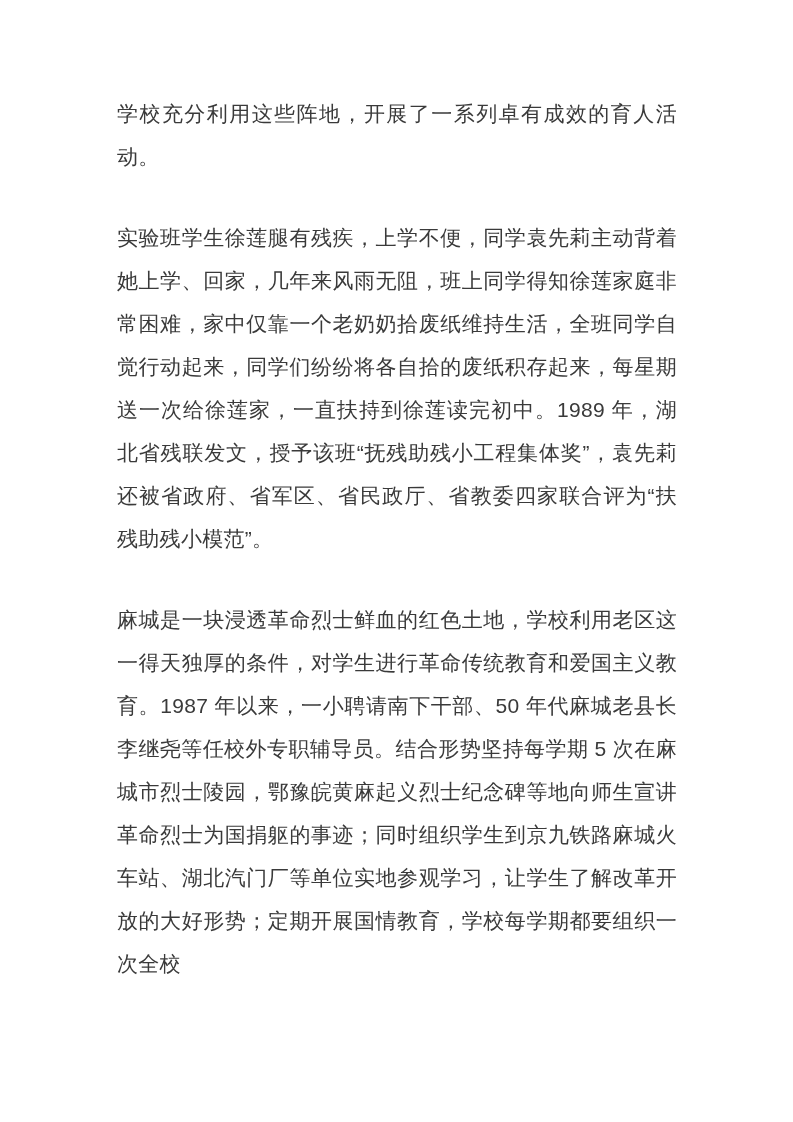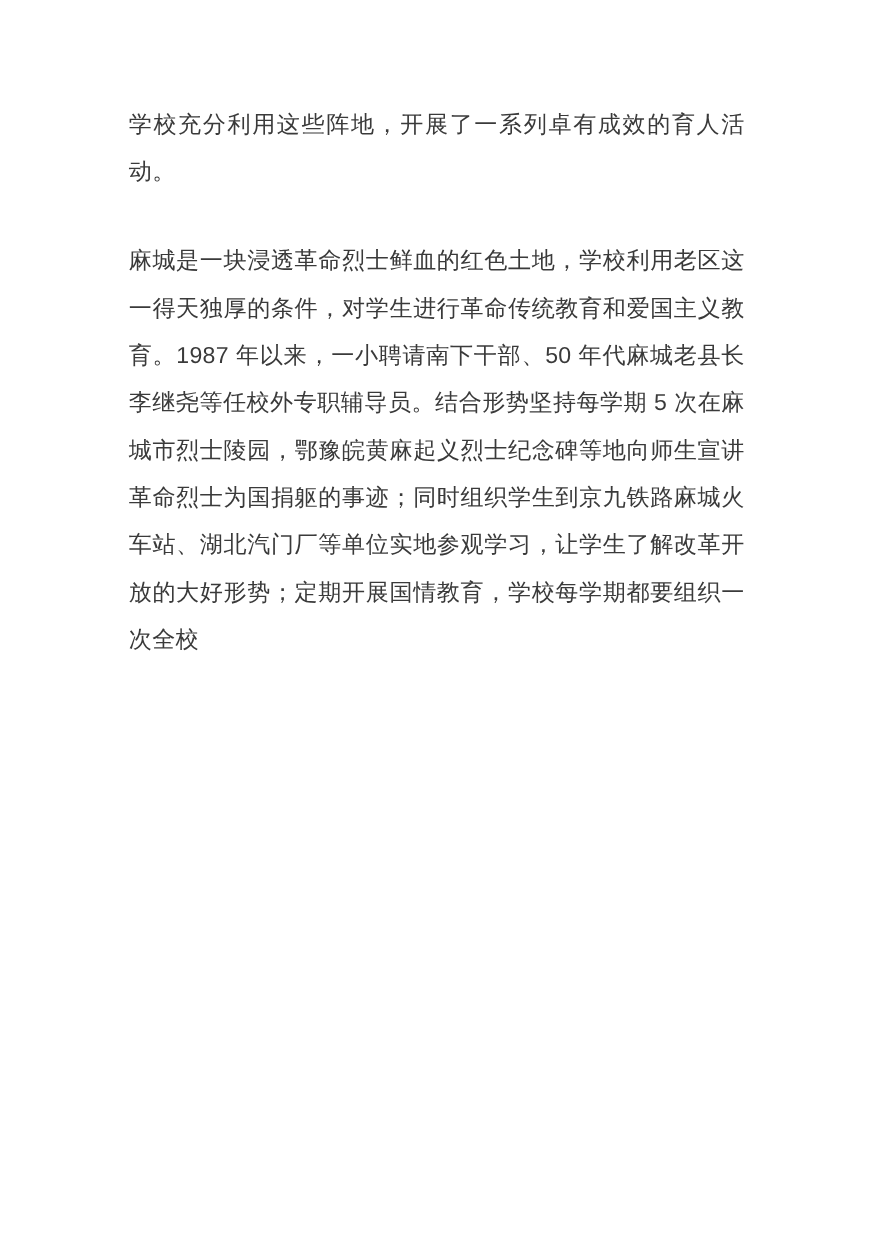--- a/index.html
+++ b/index.html
@@ -32,14 +32,15 @@
   }
   .para:last-child {
     margin-bottom: 0;
   }
 </style>
 </head>
 <body>
 
 <div class="page">
   <p class="para">学校充分利用这些阵地，开展了一系列卓有成效的育人活动。</p>
+  <p class="para">实验班学生徐莲腿有残疾，上学不便，同学袁先莉主动背着她上学、回家，几年来风雨无阻，班上同学得知徐莲家庭非常困难，家中仅靠一个老奶奶拾废纸维持生活，全班同学自觉行动起来，同学们纷纷将各自拾的废纸积存起来，每星期送一次给徐莲家，一直扶持到徐莲读完初中。1989 年，湖北省残联发文，授予该班“抚残助残小工程集体奖”，袁先莉还被省政府、省军区、省民政厅、省教委四家联合评为“扶残助残小模范”。</p>
   <p class="para">麻城是一块浸透革命烈士鲜血的红色土地，学校利用老区这一得天独厚的条件，对学生进行革命传统教育和爱国主义教育。1987 年以来，一小聘请南下干部、50 年代麻城老县长李继尧等任校外专职辅导员。结合形势坚持每学期 5 次在麻城市烈士陵园，鄂豫皖黄麻起义烈士纪念碑等地向师生宣讲革命烈士为国捐躯的事迹；同时组织学生到京九铁路麻城火车站、湖北汽门厂等单位实地参观学习，让学生了解改革开放的大好形势；定期开展国情教育，学校每学期都要组织一次全校</p>
 </div>
 
 </body></html>

